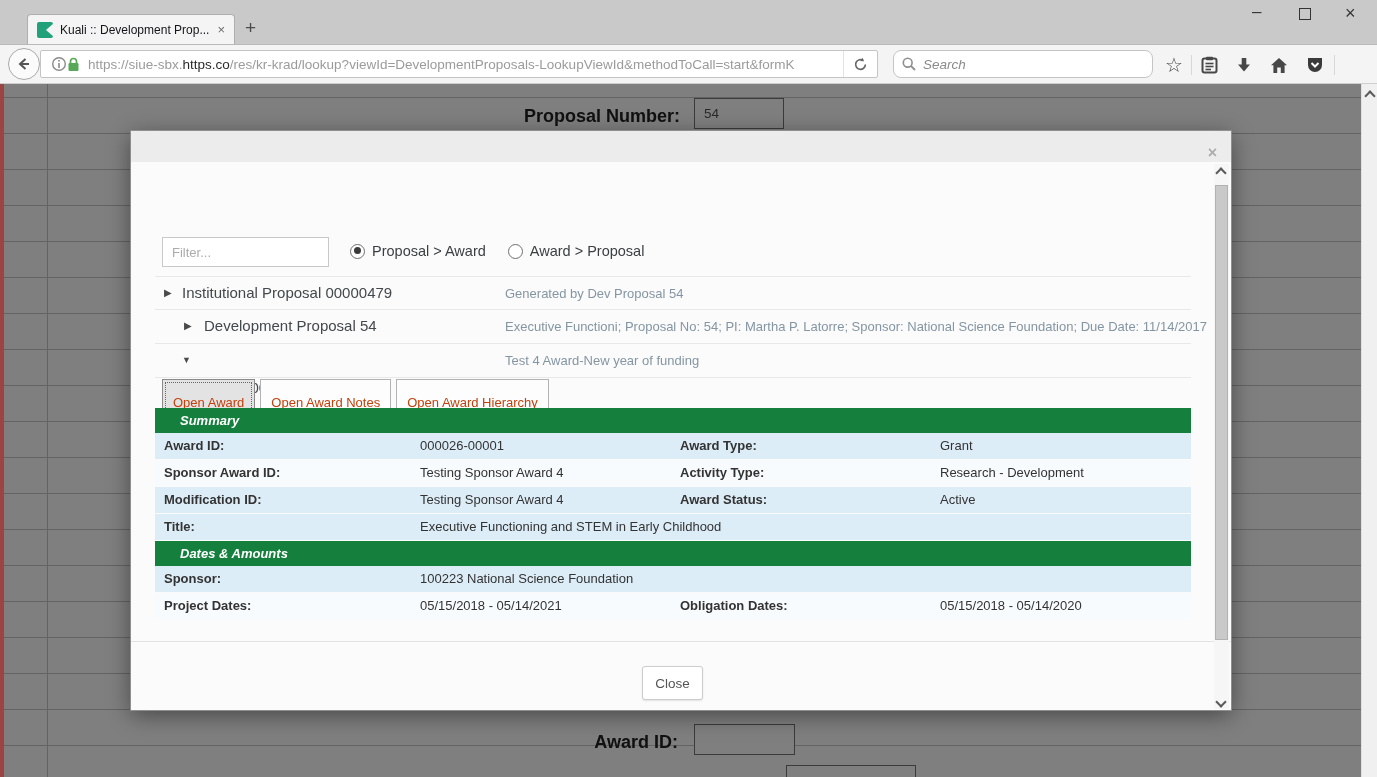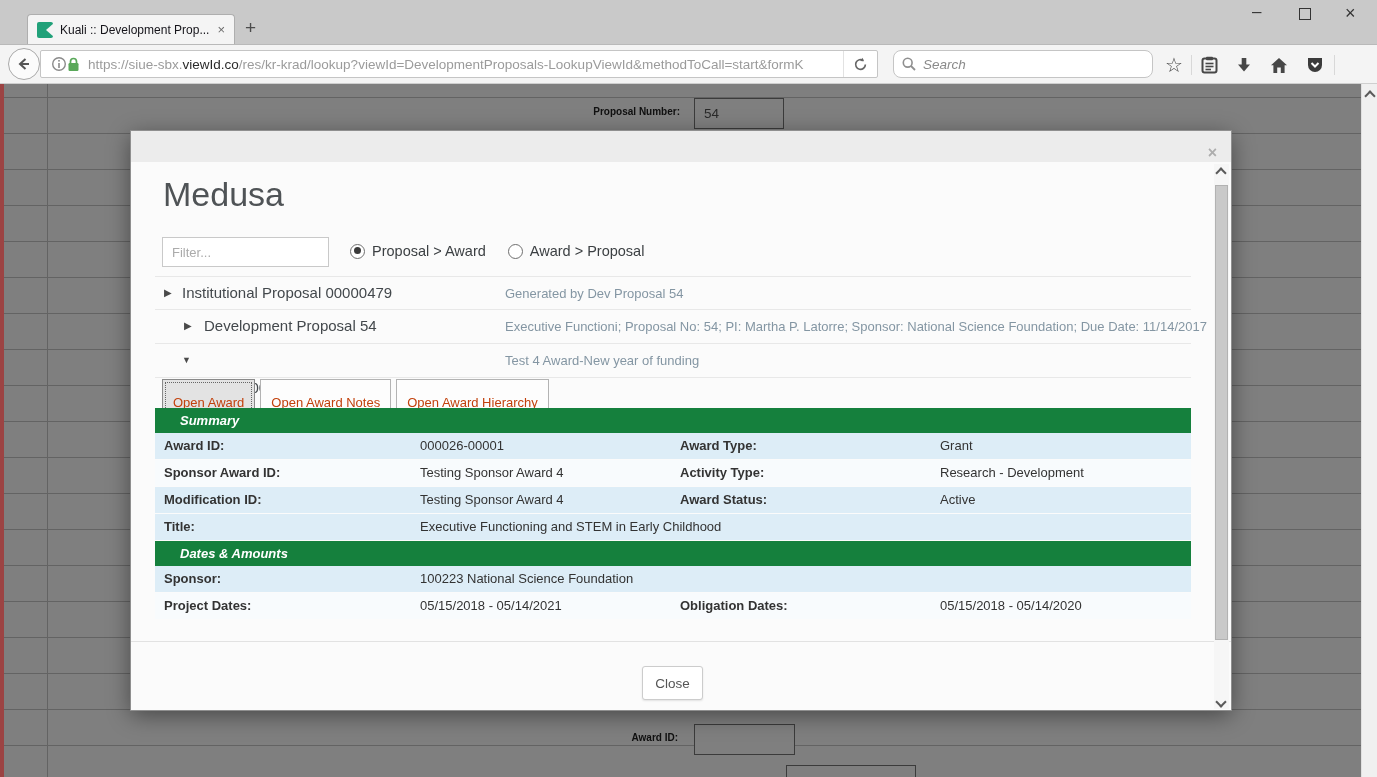--- a/index.html
+++ b/index.html
@@ -39,21 +39,21 @@
   .star-glyph { font-size:20px; color:#4a4a4a; }
   .tb-sep { position:absolute; top:54px; width:1px; height:20px; background:#d8d8d8; }
   .hamburger { position:absolute; left:1345px; top:57px; width:20px; height:14px;
       background:linear-gradient(#474747 0 3px, transparent 3px 5.5px, #474747 5.5px 8.5px, transparent 8.5px 11px, #474747 11px 14px); }
 
   
   .content { position:absolute; left:0; top:84px; width:1377px; height:693px; overflow:hidden; background:#fff; }
   .bg-rows { position:absolute; left:4px; right:16px; top:13px; bottom:0;
              background:repeating-linear-gradient(to bottom, #c6c6c6 0 1px, transparent 1px 36px); }
   .bg-vline { position:absolute; left:47px; top:0; bottom:0; width:1px; background:#c6c6c6; }
-  .bg-label { position:absolute; font-size:10px; font-weight:bold; color:#222; text-align:right; }
+  .bg-label { position:absolute; font-size:18px; font-weight:bold; color:#222; text-align:right; }
   .bg-input { position:absolute; background:#fff; border:1px solid #767676; font-size:13.5px; color:#555; padding-left:9px; line-height:29px; }
 
   .overlay { position:absolute; inset:0; background:rgba(0,0,0,0.5); z-index:10; }
   .red-stripe { position:absolute; left:0; top:0; bottom:0; width:4px; background:#9c4343; z-index:11; }
   .br-scrollbar { position:absolute; right:0; top:0; bottom:0; width:16px; background:#f0f0f0; border-left:1px solid #e0e0e0; z-index:11; }
   .chev { width:8px; height:8px; border-top:2px solid #5a5a5a; border-left:2px solid #5a5a5a; }
   .chev.up { transform:rotate(45deg); } .chev.down { transform:rotate(225deg); }
   .br-scrollbar .chev { position:absolute; left:4px; top:8px; }
 
   
@@ -128,21 +128,21 @@
   <div class="urlbar">
     <svg width="16" height="16" viewBox="0 0 16 16">
       <circle cx="8" cy="8" r="6.3" fill="none" stroke="#8a8a8a" stroke-width="1.4"></circle>
       <rect x="7.2" y="4" width="1.6" height="1.6" fill="#8a8a8a"></rect>
       <rect x="7.2" y="7" width="1.6" height="5" fill="#8a8a8a"></rect>
     </svg>
     <svg width="13" height="15" viewBox="0 0 13 15">
       <path d="M3.5 6 V4.5 a3 3 0 0 1 6 0 V6" fill="none" stroke="#59a859" stroke-width="1.7"></path>
       <rect x="1.5" y="6" width="10" height="8" rx="1.2" fill="#59a859"></rect>
     </svg>
-    <div class="url-text"><span class="url-dim">https://siue-sbx.</span><span class="url-host">viewId.co</span><span class="url-path">/res/kr-krad/lookup?viewId=DevelopmentProposals-LookupViewId&amp;methodToCall=start&amp;formK</span></div>
+    <div class="url-text"><span class="url-dim">https://siue-sbx.</span><span class="url-host">https.co</span><span class="url-path">/res/kr-krad/lookup?viewId=DevelopmentProposals-LookupViewId&amp;methodToCall=start&amp;formK</span></div>
     <div class="reload-box">
       <svg width="15" height="15" viewBox="0 0 16 16">
         <path d="M13.2 8 a5.2 5.2 0 1 1 -2.1-4.2" fill="none" stroke="#666" stroke-width="1.8"></path>
         <path d="M10.1 0.8 L11.6 4.4 L7.7 4.2 Z" fill="#666"></path>
       </svg>
     </div>
   </div>
   <div class="searchbar">
     <svg width="14" height="14" viewBox="0 0 14 14">
       <circle cx="5.7" cy="5.7" r="4.4" fill="none" stroke="#8f8f8f" stroke-width="1.6"></circle>
@@ -198,21 +198,20 @@
   <div class="red-stripe"></div>
 
   <div class="br-scrollbar">
     <div class="chev up"></div>
   </div>
 
   <div class="modal">
     <div class="modal-header"></div>
     <span class="modal-x">×</span>
 
-    <div class="modal-title">Medusa</div>
 
     <input class="filter-input" type="text" placeholder="Filter..." style="">
 
     <div class="radio-group">
       <span class="radio selected"></span>
       <span class="radio-label">Proposal &gt; Award</span>
       <span class="radio"></span>
       <span class="radio-label">Award &gt; Proposal</span>
     </div>
 

